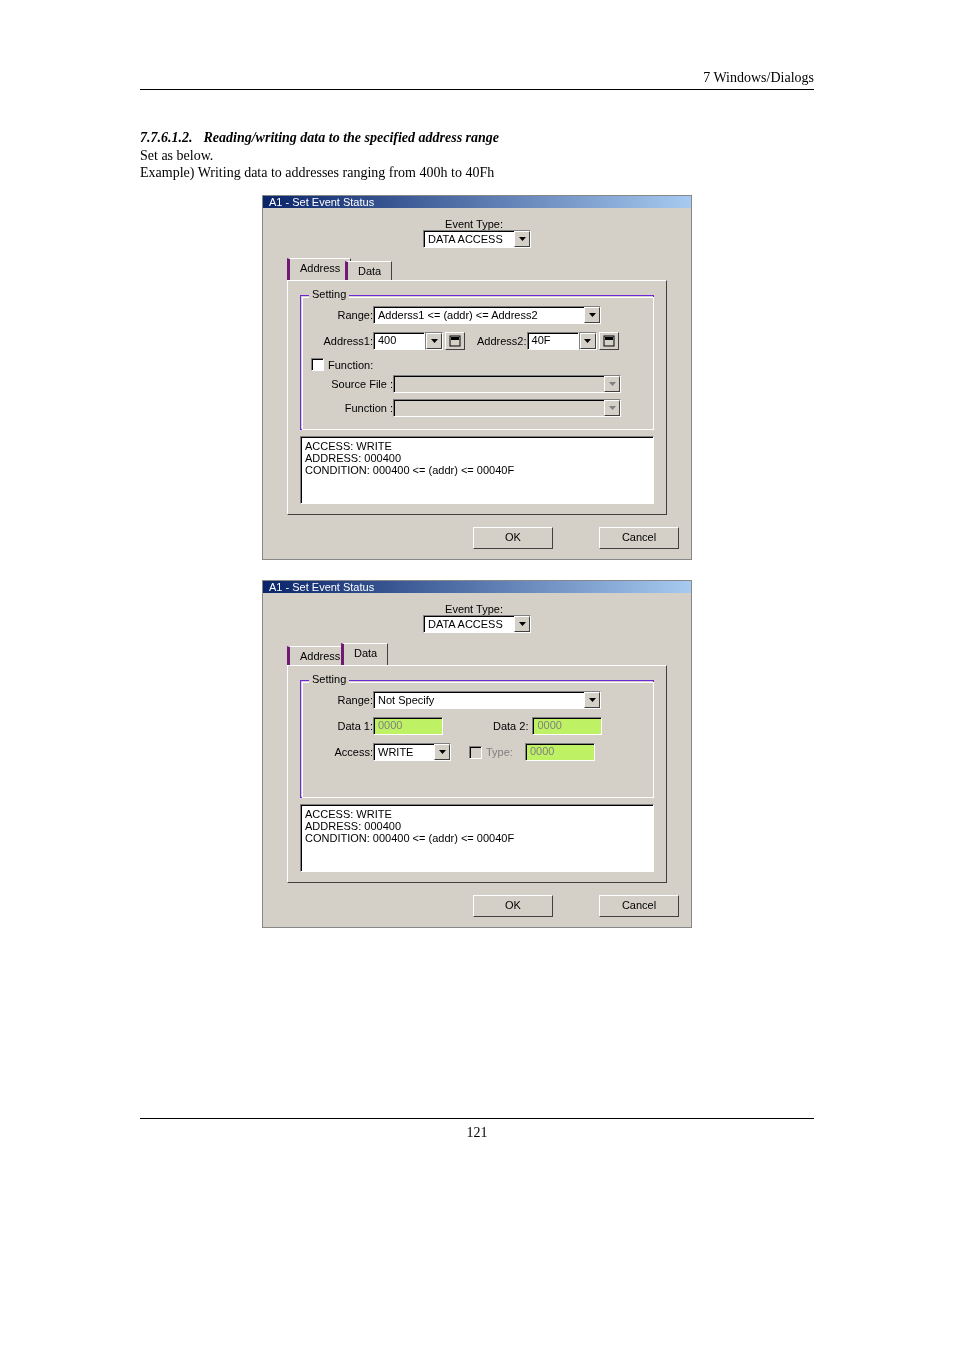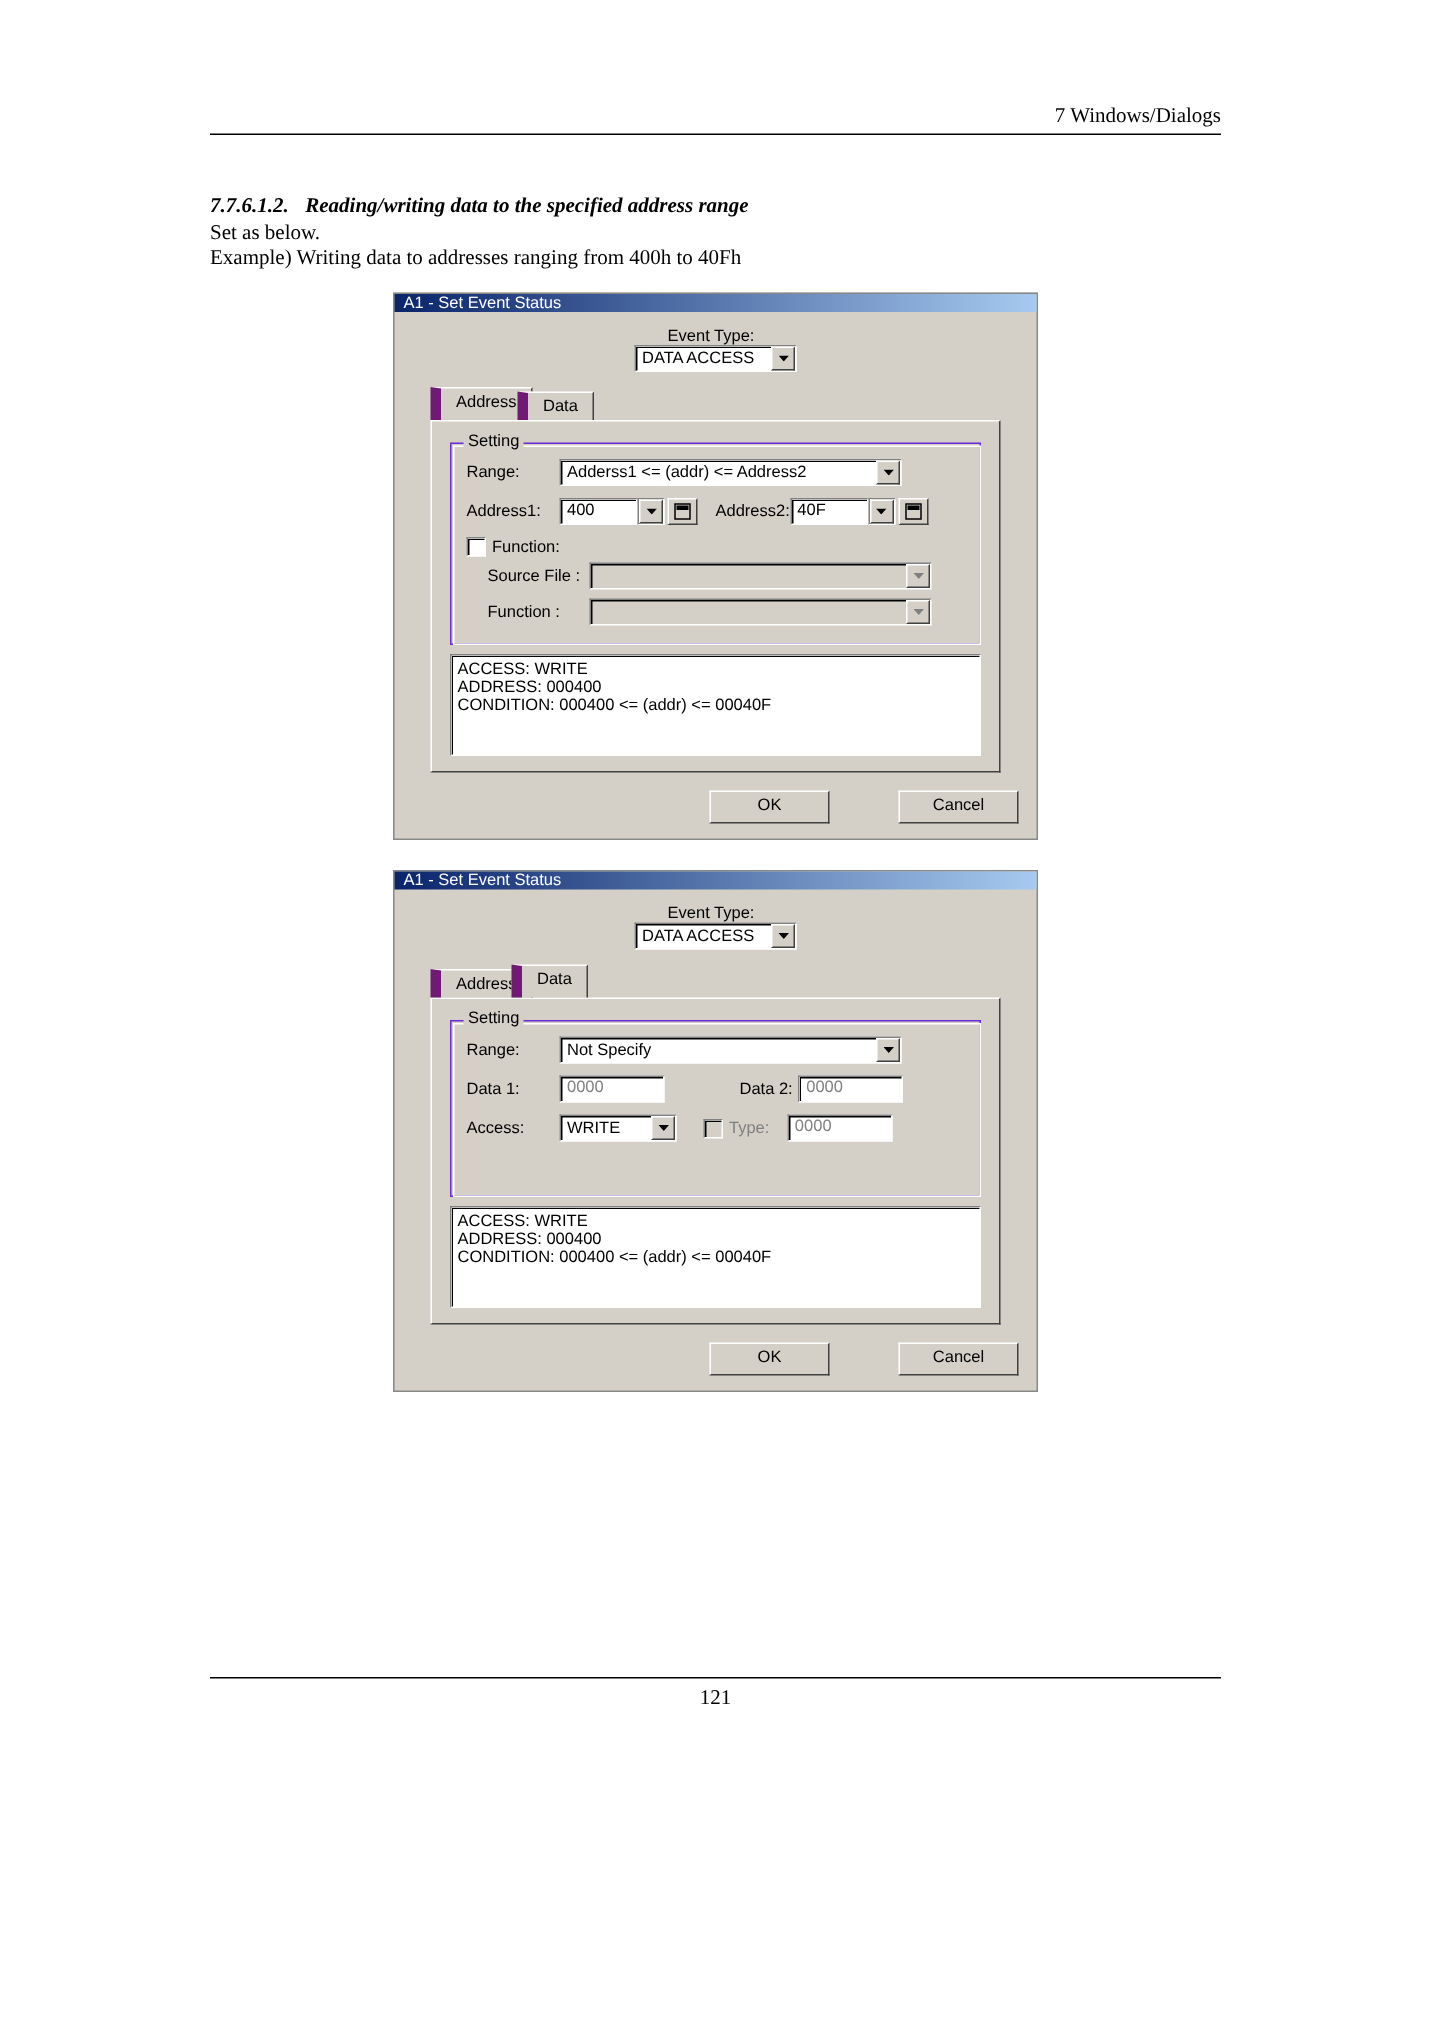--- a/index.html
+++ b/index.html
@@ -16,30 +16,30 @@
   .d-body { padding: 10px 12px 10px 12px; }
   .row { display: flex; align-items: center; margin-bottom: 10px; flex-direction: column; }
   .lbl { font-size: 11px; margin-right: 6px; }
   .select { display: inline-flex; align-items: center; background: #fff; border-top: 1px solid #808080; border-left: 1px solid #808080; border-right: 1px solid #fff; border-bottom: 1px solid #fff; box-shadow: inset 1px 1px 0 #000; height: 18px; }
   .select.disabled { background: #d4d0c8; }
   .select .sval { padding: 0 4px; font-size: 11px; min-width: 90px; white-space: nowrap; overflow: hidden; }
   .select.wide .sval { min-width: 210px; }
   .select .sbtn { width: 16px; height: 16px; background: #d4d0c8; border-top: 1px solid #fff; border-left: 1px solid #fff; border-right: 1px solid #404040; border-bottom: 1px solid #404040; display: flex; align-items: center; justify-content: center; }
   .select .sbtn svg { width: 7px; height: 4px; }
   .tabs { position: relative; height: 22px; }
-  .tab { position: absolute; top: 0; height: 22px; padding: 3px 10px 0 10px; background: #d4d0c8; border-top: 1px solid #fff; border-left: 7px solid #701a75; border-right: 1px solid #404040; font-size: 11px; }
+  .tab { position: absolute; top: 0; height: 22px; padding: 3px 10px 0 10px; background: #d4d0c8; border-top: 1px solid #fff; border-left: 3px solid #701a75; border-right: 1px solid #404040; font-size: 11px; }
   .tab.inactive { top: 3px; height: 19px; }
   .tab-panel { border-top: 1px solid #fff; border-left: 1px solid #fff; border-right: 1px solid #404040; border-bottom: 1px solid #404040; padding: 14px 12px 10px 12px; }
   .group { border: 1px solid #6d28d9; padding: 10px 10px 10px 10px; position: relative; margin-bottom: 6px; }
   .group::before { content: ""; position: absolute; top: 1px; left: 1px; right: -1px; bottom: -1px; border: 1px solid #fff; pointer-events: none; }
   .group-title { position: absolute; top: -8px; left: 8px; background: #d4d0c8; padding: 0 3px; font-size: 11px; z-index: 2; }
   .frow { display: flex; align-items: center; margin-bottom: 8px; }
-  .flbl { width: 62px; font-size: 11px; }
+  .flbl { width: 62px; font-size: 11px; text-align: right; }
   .input { background: #fff; border-top: 1px solid #808080; border-left: 1px solid #808080; border-right: 1px solid #fff; border-bottom: 1px solid #fff; box-shadow: inset 1px 1px 0 #000; height: 18px; padding: 1px 4px; font-size: 11px; }
-  .input.disabled { background: #ffffff; color: #808080; }
+  .input.disabled { background: #bef264; color: #808080; }
   .iconbtn { width: 20px; height: 18px; background: #d4d0c8; border-top: 1px solid #fff; border-left: 1px solid #fff; border-right: 1px solid #404040; border-bottom: 1px solid #404040; display: flex; align-items: center; justify-content: center; margin-left: 2px; }
   .checkbox { width: 13px; height: 13px; background: #fff; border-top: 1px solid #808080; border-left: 1px solid #808080; border-right: 1px solid #fff; border-bottom: 1px solid #fff; box-shadow: inset 1px 1px 0 #000; margin-right: 4px; }
   .checkbox.disabled { background: #d4d0c8; }
   .summary { background: #fff; border-top: 1px solid #808080; border-left: 1px solid #808080; border-right: 1px solid #fff; border-bottom: 1px solid #fff; box-shadow: inset 1px 1px 0 #000; height: 68px; padding: 3px 4px; font-size: 11px; line-height: 12px; font-family: "MS Sans Serif", Tahoma, sans-serif; white-space: pre; overflow: hidden; }
   .btn-row { display: flex; justify-content: flex-end; margin-top: 12px; gap: 40px; }
   .btn { width: 80px; height: 22px; background: #d4d0c8; border-top: 1px solid #fff; border-left: 1px solid #fff; border-right: 1px solid #404040; border-bottom: 1px solid #404040; font-size: 11px; text-align: center; padding-top: 3px; margin-left: 6px; }
   .grayed { color: #808080; }
   .footer-rule { border: none; border-top: 1.5px solid #000; margin-top: 190px; }
   .pagenum { text-align: center; font-size: 14px; margin-top: 6px; }
 </style>

